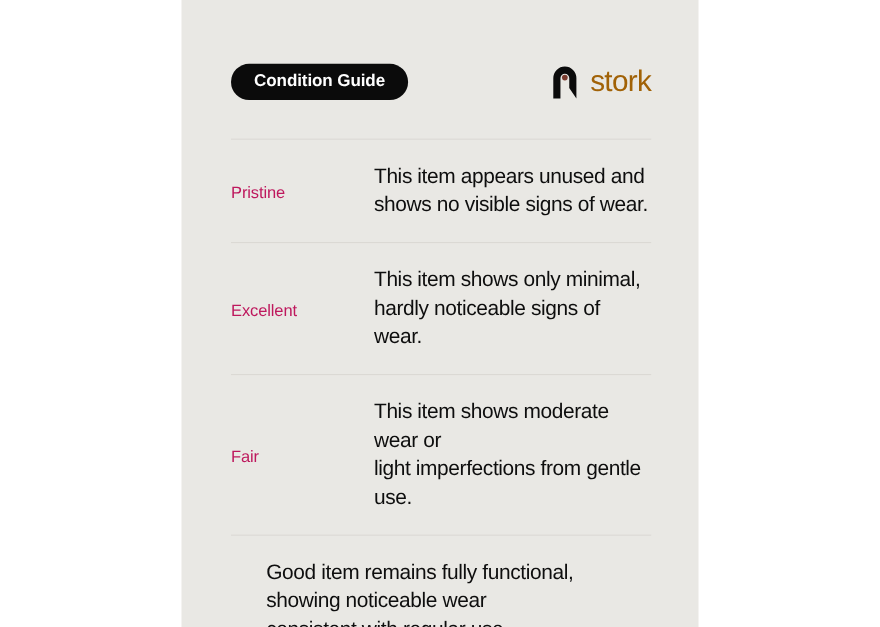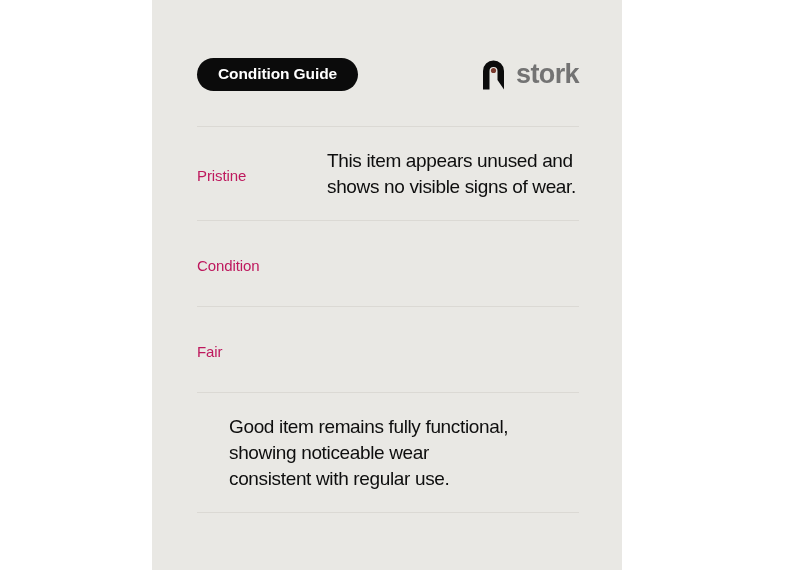--- a/index.html
+++ b/index.html
@@ -17,21 +17,21 @@
   .page {
     position: relative;
     width: 800px;
     height: 570px;
     background: #ffffff;
   }
 
   
   .card {
     position: absolute;
-    left: 152px;
+    left: 165px;
     top: 0;
     width: 470px;
     height: 570px;
     background: #e9e8e4;
     box-sizing: border-box;
   }
 
   
   .card-header {
     position: absolute;
@@ -67,22 +67,22 @@
   }
 
   .brand-mark {
     display: block;
     width: 27px;
     height: 31px;
   }
 
   .brand-name {
     font-size: 27px;
-    font-weight: bold;
-    color: #737373;
+    font-weight: normal;
+    color: #a16207;
     letter-spacing: -0.6px;
     line-height: 1;
   }
 
   
   .guide-table {
     position: absolute;
     left: 45px;
     top: 126px;
     width: 382px;
@@ -150,27 +150,32 @@
 
       <div class="guide-row">
         <div class="row-label">Pristine</div>
         <div class="row-desc">This item appears unused and
 shows no visible signs of wear.</div>
       </div>
 
       <div class="divider"></div>
 
       <div class="guide-row">
-        <div class="row-label">Condition</div>
+        <div class="row-label">Excellent</div>
+        <div class="row-desc">This item shows only minimal,
+hardly noticeable signs of wear.</div>
       </div>
 
       <div class="divider"></div>
 
       <div class="guide-row">
         <div class="row-label">Fair</div>
+        <div class="row-desc">This item shows moderate wear or
+light imperfections from gentle
+use.</div>
       </div>
 
       <div class="divider"></div>
 
       <div class="guide-row">
         <div class="row-desc">Good item remains fully functional,
 showing noticeable wear
 consistent with regular use.</div>
       </div>
 

